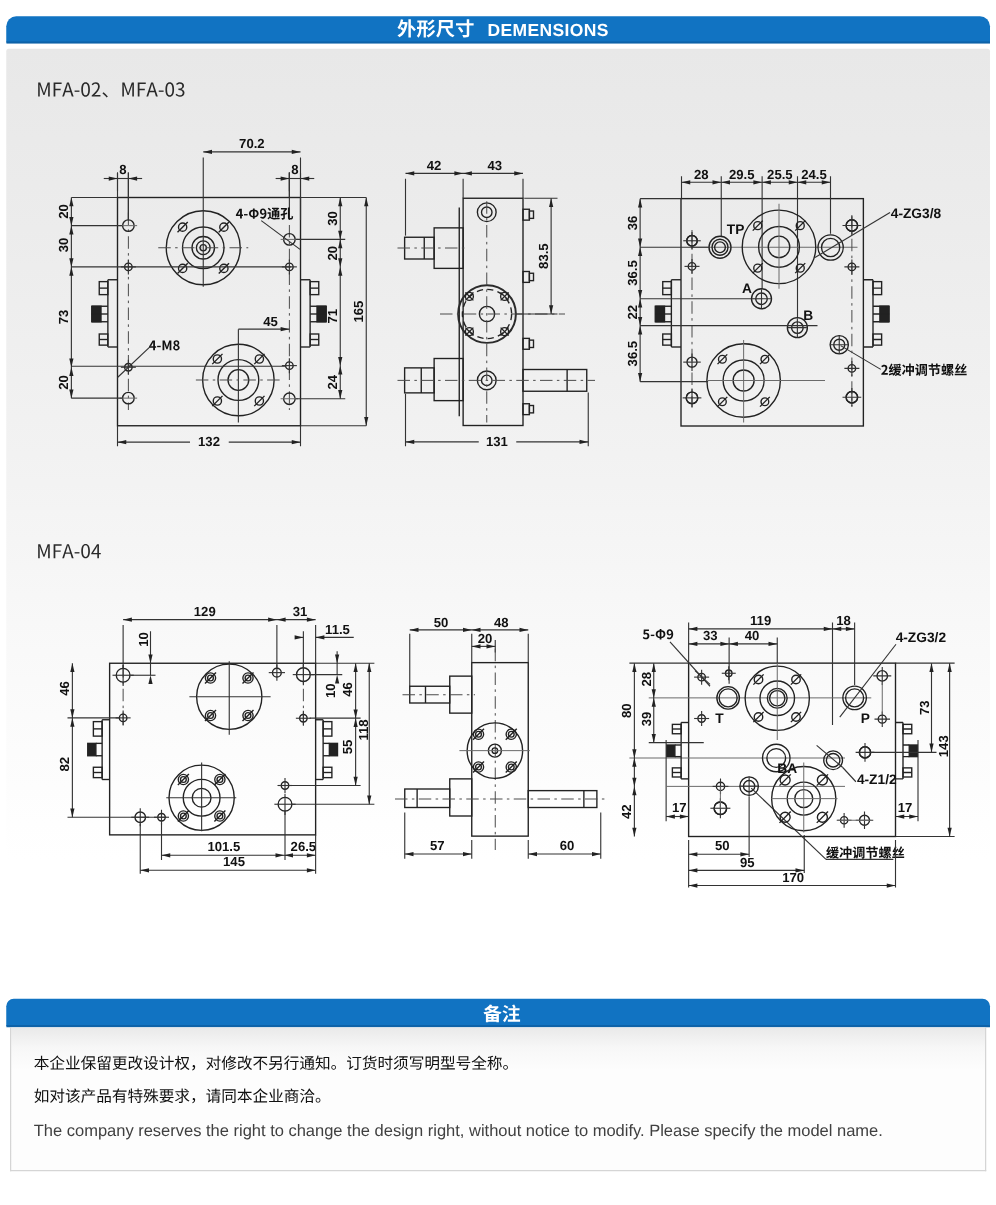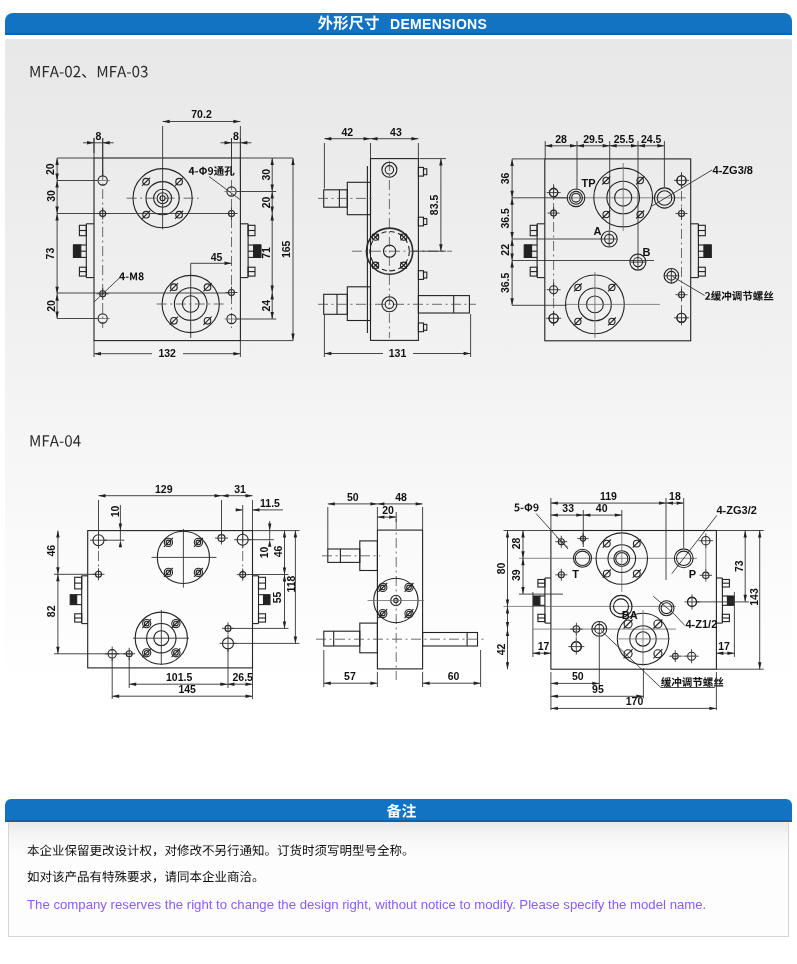--- a/index.html
+++ b/index.html
@@ -7,21 +7,21 @@
 #bar2{position:absolute;left:5px;top:799.4px;width:787px;height:20.8px;background:#1173c2;border-radius:6px 6px 0 0;border-bottom:2px solid #0d62a8}
 #rbox{position:absolute;left:8px;top:822.4px;width:779px;height:114px;background:linear-gradient(180deg,#e9e9e9 0%,#f7f7f7 14%,#fdfdfd 30%);border:1px solid #d5d5d5;border-top:none}
 svg{position:absolute;left:0;top:0}
 svg .o{stroke:#222;stroke-width:1.1;fill:none}
 svg .ob{stroke:#2b2b2b;stroke-width:1.6;fill:none}
 svg .d{stroke:#333;stroke-width:0.9;fill:none}
 svg .th{stroke:#6a6a6a;stroke-width:0.8;fill:none}
 svg .cl{stroke:#4a4a4a;stroke-width:0.8;fill:none;stroke-dasharray:10 3.5 2 3.5}
 svg .ar{fill:#222;stroke:none}
 svg text.lab{font-family:"Liberation Sans",sans-serif;font-weight:bold;fill:#111}
-.en{position:absolute;left:27px;color:#8b5cf6;font-size:13.2px}
+.en{position:absolute;left:27px;color:#404040;font-size:13.2px}
 .hdr{position:absolute;color:#fff;font-weight:bold;font-size:15.5px;letter-spacing:0.3px}
 </style></head>
 <body>
 <div id="page">
 <div id="bar1"></div>
 <div id="panel"></div>
 <div id="bar2"></div>
 <div id="rbox"></div>
 <div class="hdr" style="left:390px;top:16px;font-size:14px">DEMENSIONS</div>
 <div class="en" style="top:897px">The company reserves the right to change the design right, without notice to modify. Please specify the model name.</div>

